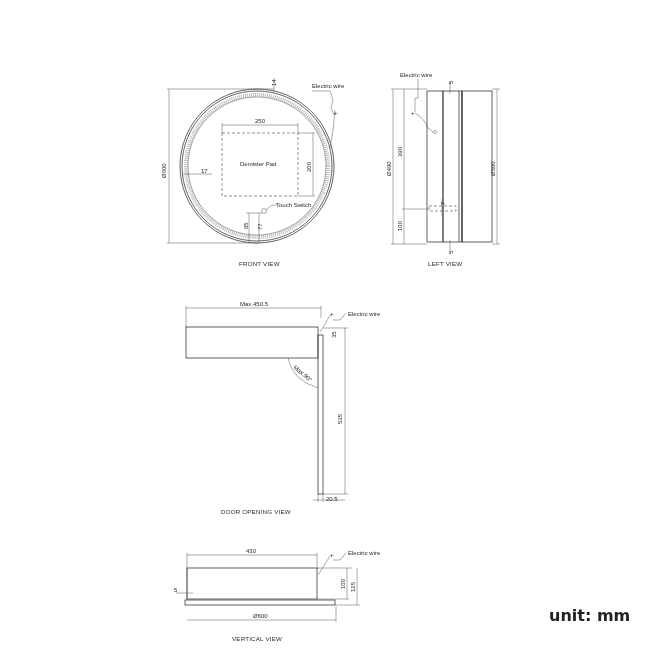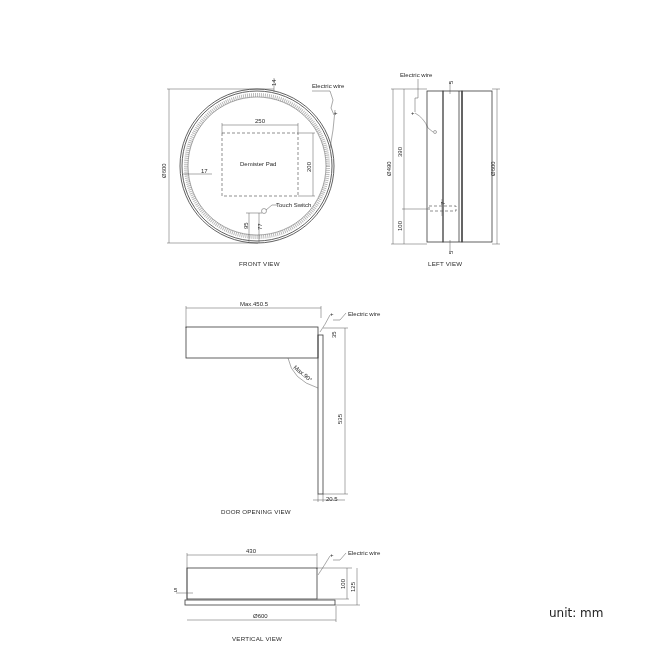--- a/index.html
+++ b/index.html
@@ -3,21 +3,21 @@
 <meta charset="utf-8">
 <style>
   html, body { margin: 0; padding: 0; background: #ffffff; }
   body { width: 650px; height: 650px; position: relative; overflow: hidden; font-family: "Liberation Sans", sans-serif; }
   svg { position: absolute; left: 0; top: 0; }
   .ln { stroke: #3a3a3a; stroke-width: 0.8; fill: none; }
   .lt { stroke: #555; stroke-width: 0.5; fill: none; }
   .dash { stroke: #444; stroke-width: 0.6; fill: none; stroke-dasharray: 3 2; }
   .t { font-family: "Liberation Sans", sans-serif; font-size: 6px; fill: #2a2a2a; }
   .tl { font-family: "Liberation Sans", sans-serif; font-size: 6.2px; fill: #2a2a2a; letter-spacing: 0.2px; }
-  .unit { position: absolute; left: 549px; top: 606px; font-family: "DejaVu Sans", sans-serif; font-size: 12px; color: #222; }
+  .unit { position: absolute; left: 549px; top: 606px; font-family: "DejaVu Sans", sans-serif; font-size: 16px; color: #222; font-weight: bold; }
 </style>
 </head>
 <body>
 
 <svg width="650" height="650" viewBox="0 0 650 650">
 
   <g>
 
     <line class="lt" x1="167" y1="89" x2="274" y2="89"></line>
     <line class="lt" x1="167" y1="243" x2="258" y2="243"></line>

